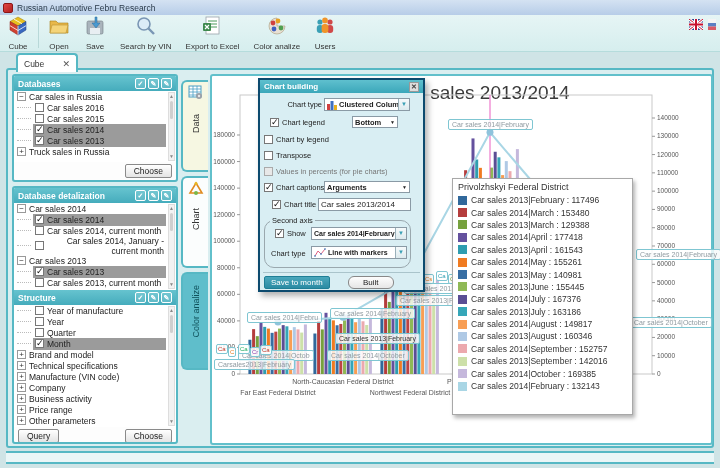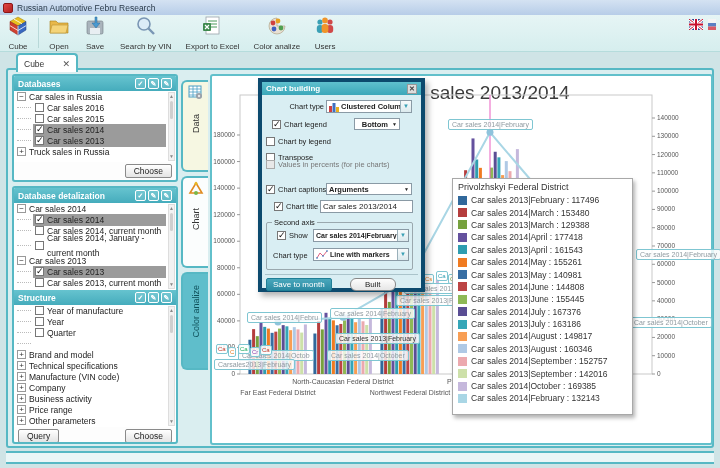--- a/index.html
+++ b/index.html
@@ -48,21 +48,21 @@
   .trow.two { height:19px; }
   .exp { width:9px; height:9px; border:1px solid #999; background:#fff; font-size:8px; line-height:7px;
     text-align:center; color:#333; flex:0 0 9px; margin-right:3px; }
   .ind { width:14px; flex:0 0 14px; border-top:1px dotted #bbb; height:1px; margin-right:2px; }
   .cb { width:9px; height:9px; border:1px solid #777; background:#fff; flex:0 0 9px; margin-right:3px;
     position:relative; }
   .cb.checked::after { content:"\2713"; position:absolute; left:0px; top:-2px; font-size:9px; color:#111; }
   .cb.disabled { background:#e8e8e8; border-color:#aaa; }
   .selwrap { display:flex; align-items:center; flex:1; padding:1px 2px; margin-right:10px; }
   .selwrap.sel { background:#9b9b9b; }
-  .lbl2 { line-height:15px; }
+  .lbl2 { line-height:10px;text-align:right; }
   .vsb { position:absolute; right:1px; width:7px; background:#f2f2f2; border:1px solid #ddd; }
   .vsb .ar { height:7px; font-size:5px; color:#888; text-align:center; line-height:7px; }
   .vsb .thumb { margin:1px; height:18px; background:#cfcfcf; border-radius:2px; }
   .pfoot { display:flex; align-items:center; padding:2px 4px; gap:4px; }
   .btn { font-size:8.5px; color:#222; background:linear-gradient(#ffffff,#e4e4e4);
     border:1px solid #8a8a8a; border-radius:2px; padding:1px 8px; }
 
   
   .sidetab { position:absolute; left:181px; width:27px; border:2px solid #56b8c4; border-right:none;
     border-radius:6px 0 0 6px; display:flex; flex-direction:column; align-items:center; padding-top:3px; }
@@ -85,34 +85,34 @@
 
   
   #tooltip { position:absolute; left:452px; top:178px; width:181px; height:237px; background:#fff;
     border:1px solid #a8a8a8; box-shadow:2px 3px 4px rgba(0,0,0,.3); z-index:6; padding:3px 5px; }
   #tooltip .tt-title { font-size:9px; color:#333; margin-bottom:2px; }
   .tt-row { display:flex; align-items:center; gap:4px; font-size:8.5px; color:#333; height:12.4px; }
   .tt-sq { width:9px; height:9px; flex:0 0 9px; }
 
   
   #dialog { position:absolute; left:258px; top:78px; width:167px; height:214px; background:#d9eef3;
-    border:4px solid #0c4a6e; box-shadow:3px 4px 6px rgba(0,0,0,.3); z-index:8; }
+    border:2px solid #0c4a6e; box-shadow:3px 4px 6px rgba(0,0,0,.3); z-index:8; }
   #dlg-title { height:13px; background:linear-gradient(#5fc0ce,#3ba7ba); color:#fff; font-size:8px;
     font-weight:bold; display:flex; align-items:center; padding:0 4px; }
   #dlg-title .sp { flex:1; }
   #dlg-close { width:10px; height:10px; background:#ddd; border:1px solid #999; font-size:7px;
     line-height:8px; text-align:center; color:#444; }
   .drow { position:absolute; display:flex; align-items:center; font-size:7.5px; color:#222; }
   .combo { background:#fff; border:1px solid #8a9aa5; height:13px; display:flex; align-items:center;
     font-size:7.5px; color:#222; }
   .combo .txt { flex:1; padding:0 2px; white-space:nowrap; overflow:hidden;font-weight:bold; }
   .ddbtn { width:11px; height:100%; border-left:1px solid #9ab0ba; background:linear-gradient(#f6fafb,#dceaee);
     color:#3aa0b5; font-size:6px; text-align:center; line-height:11px; }
   .ddarrow { font-size:5px; color:#222; padding:0 2px; }
-  .fieldset { position:absolute; border:1px solid #9aa8ae; border-radius:2px; }
+  .fieldset { position:absolute; border:1px solid #9aa8ae; border-radius:10px; }
   .fieldset .leg { position:absolute; top:-5px; left:5px; background:#d9eef3; font-size:7.5px; color:#222;
     padding:0 2px; }
   .tinput { background:#fff; border:1px solid #8a9aa5; height:13px; font-size:8px; color:#222;
     display:flex; align-items:center; padding:0 2px; white-space:nowrap; overflow:hidden; }
   #dlg-sep { position:absolute; left:3px; right:3px; top:192px; border-top:1px solid #aac4cb; }
   .dbtn-primary { position:absolute; font-size:8px; color:#fff; background:linear-gradient(#4aa7bc,#2b8ba3);
     border:1px solid #1f7astro; border:1px solid #1f7f96; border-radius:2px; padding:1px 6px; }
   .dbtn { position:absolute; font-size:8px; color:#222; background:linear-gradient(#fdfdfd,#e6e6e6);
     border:1px solid #888; border-radius:6px; padding:1px 14px; }
 
@@ -356,20 +356,24 @@
         </div>
         <div class="trow">
           <span class="ind"></span>
           <span class="selwrap">
             <span class="cb"></span>
             <span>Quarter</span>
           </span>
         </div>
         <div class="trow">
           <span class="ind"></span>
+          <span class="selwrap sel">
+            <span class="cb checked"></span>
+            <span>Month</span>
+          </span>
         </div>
         <div class="trow">
           <span class="exp">+</span>
           <span>Brand and model</span>
         </div>
         <div class="trow">
           <span class="exp">+</span>
           <span>Technical specifications</span>
         </div>
         <div class="trow">
@@ -602,24 +606,20 @@
         </div>
         <div class="tt-row">
           <span class="tt-sq" style="background: rgb(240, 123, 33);"></span>
           <span>Car sales 2014|May : 155261</span>
         </div>
         <div class="tt-row">
           <span class="tt-sq" style="background: rgb(55, 110, 163);"></span>
           <span>Car sales 2013|May : 140981</span>
         </div>
         <div class="tt-row">
-          <span class="tt-sq" style="background: rgb(188, 68, 68);"></span>
-          <span>Car sales 2014|June : 144808</span>
-        </div>
-        <div class="tt-row">
           <span class="tt-sq" style="background: rgb(143, 185, 86);"></span>
           <span>Car sales 2013|June : 155445</span>
         </div>
         <div class="tt-row">
           <span class="tt-sq" style="background: rgb(90, 78, 148);"></span>
           <span>Car sales 2014|July : 167376</span>
         </div>
         <div class="tt-row">
           <span class="tt-sq" style="background: rgb(53, 166, 184);"></span>
           <span>Car sales 2013|July : 163186</span>
@@ -666,36 +666,36 @@
           <rect x="7" y="5" width="3" height="5" fill="#e8b020"></rect>
       </svg>
       <span class="txt">Clustered Column</span>
       <span class="ddbtn">▼</span>
     </div>
 
     <div class="drow" style="left:10px; top:38px;">
       <span class="cb checked"></span>
       <span>Chart legend</span>
     </div>
-    <div class="combo" style="position:absolute; left:92px; top:36px; width:46px; height:12px;text-align:right;">
+    <div class="combo" style="position:absolute; left:92px; top:36px; width:46px; height:12px;">
       <span class="txt">Bottom</span>
       <span class="ddarrow">▼</span>
     </div>
 
     <div class="drow" style="left:4px; top:55px;">
       <span class="cb"></span>
       <span>Chart by legend</span>
     </div>
 
     <div class="drow" style="left:4px; top:71px;">
       <span class="cb"></span>
       <span>Transpose</span>
     </div>
 
-    <div class="drow" style="left:4px; top:78px; color:#777;">
+    <div class="drow" style="left:4px; top:87px; color:#777;">
       <span class="cb disabled"></span>
       <span>Values in percents (for pie charts)</span>
     </div>
 
     <div class="drow" style="left:4px; top:103px;">
       <span class="cb checked"></span>
       <span>Chart captions</span>
     </div>
     <div class="combo" style="position:absolute; left:64px; top:101px; width:86px; height:12px;">
       <span class="txt">Arguments</span>

